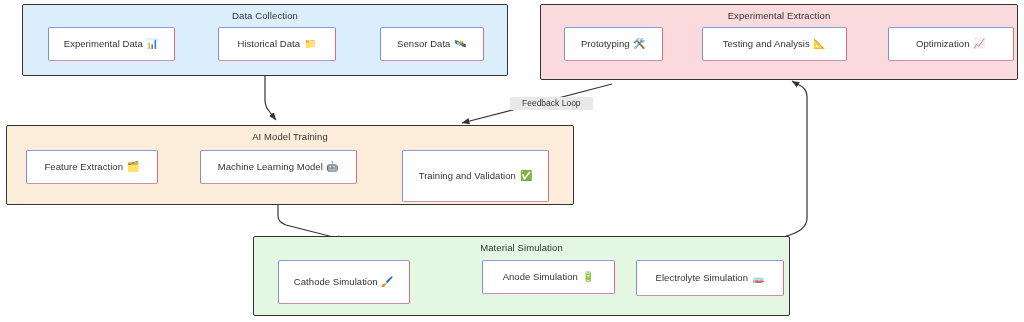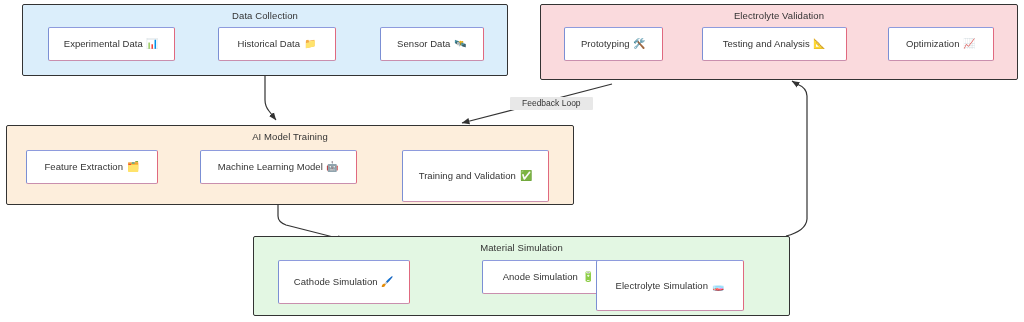--- a/index.html
+++ b/index.html
@@ -166,34 +166,34 @@
     <span class="node-label">Historical Data</span>
     <span class="node-emoji">📁</span>
   </div>
 
   <div class="node" style="left:380px; top:27px; width:104px; height:34px;">
     <span class="node-label">Sensor Data</span>
     <span class="node-emoji">🛰️</span>
   </div>
 
   <div class="cluster c-pink" style="left:540px; top:4px; width:478px; height:76px;">
-    <div class="cluster-title">Electrolyte Validation</div>
+    <div class="cluster-title">Experimental Extraction</div>
   </div>
 
   <div class="node" style="left:564px; top:27px; width:99px; height:34px;">
     <span class="node-label">Prototyping</span>
     <span class="node-emoji">🛠️</span>
   </div>
 
   <div class="node" style="left:702px; top:27px; width:145px; height:34px;">
     <span class="node-label">Testing and Analysis</span>
     <span class="node-emoji">📐</span>
   </div>
 
-  <div class="node" style="left:888px; top:27px; width:106px; height:34px;">
+  <div class="node" style="left:888px; top:27px; width:126px; height:34px;">
     <span class="node-label">Optimization</span>
     <span class="node-emoji">📈</span>
   </div>
 
   <div class="cluster c-peach" style="left:6px; top:125px; width:568px; height:80px;">
     <div class="cluster-title">AI Model Training</div>
   </div>
 
   <div class="node" style="left:26px; top:150px; width:132px; height:34px;">
     <span class="node-label">Feature Extraction</span>
@@ -217,20 +217,20 @@
   <div class="node" style="left:278px; top:260px; width:132px; height:44px;">
     <span class="node-label">Cathode Simulation</span>
     <span class="node-emoji">🖌️</span>
   </div>
 
   <div class="node" style="left:450px; top:260px; width:133px; height:34px;margin-left:32px;">
     <span class="node-label">Anode Simulation</span>
     <span class="node-emoji">🔋</span>
   </div>
 
-  <div class="node" style="left:596px; top:260px; width:148px; height:51px;">
+  <div class="node" style="left:636px; top:260px; width:148px; height:36px;">
     <span class="node-label">Electrolyte Simulation</span>
     <span class="node-emoji">🧫</span>
   </div>
 
   <div class="edge-label" style="left:510px; top:97px;">Feedback Loop</div>
 
 </div>
 
 </body></html>

